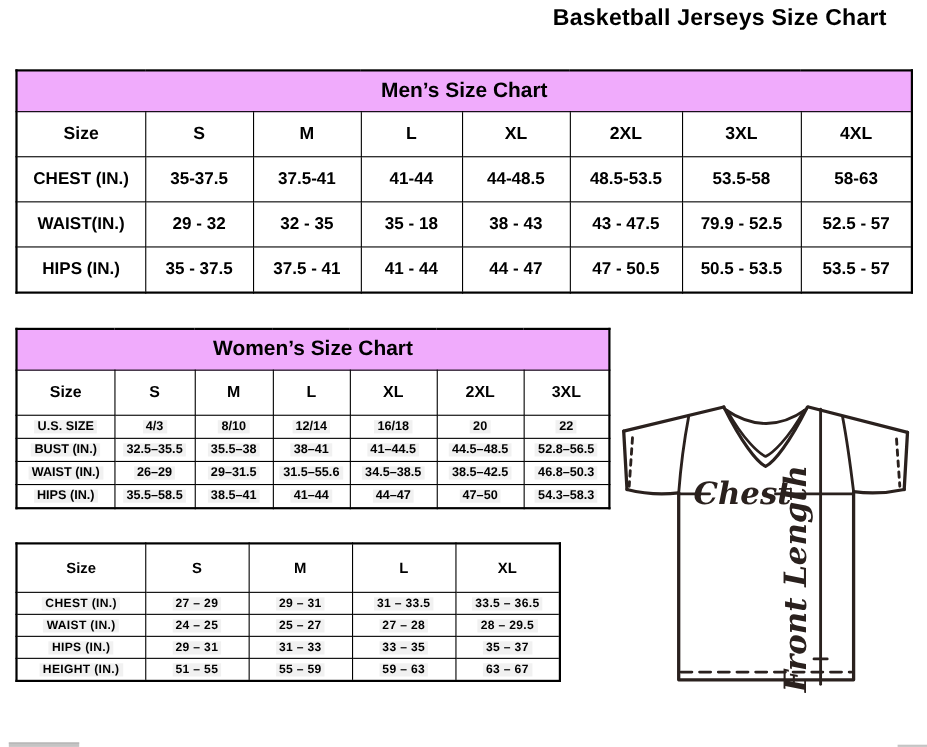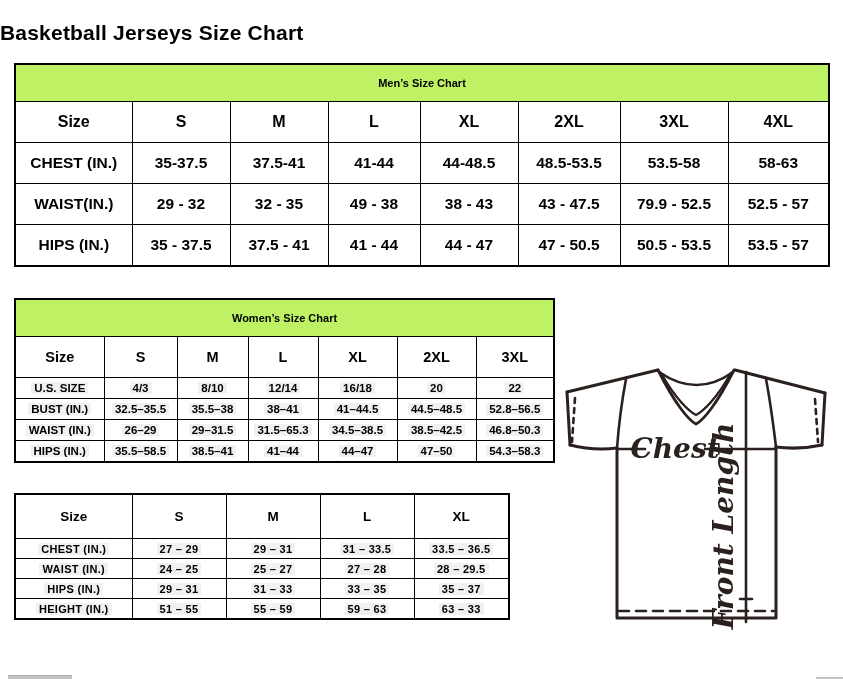--- a/index.html
+++ b/index.html
@@ -1,32 +1,32 @@
 <!DOCTYPE html>
 <html><head>
 <meta charset="utf-8">
 <style>
   html,body{margin:0;padding:0;}
   body{
     width:843px;height:679px;position:relative;background:#ffffff;
     font-family:"Liberation Sans",sans-serif;color:#000;overflow:hidden;
   }
   .page-title{
-    position:absolute;left:0;top:5px;width:806px;text-align:left;
-    font-size:21px;font-weight:bold;letter-spacing:0.2px;margin-top:16px;
+    position:absolute;left:0;top:5px;width:806px;text-align:right;
+    font-size:21px;font-weight:bold;letter-spacing:0.2px;
   }
   table.sizechart{
     position:absolute;border-collapse:collapse;table-layout:fixed;
     border:2.6px solid #000;
   }
   table.sizechart td{
     border:1.6px solid #000;text-align:center;vertical-align:middle;
     font-weight:bold;padding:0;
   }
-  .title-row td{background:#bef264;font-size:11px;}
+  .title-row td{background:#f0abfc;font-size:19px;}
   
   .mens{left:14px;top:63px;width:814px;}
   .mens .title-row td{height:36px;}
   .mens .head-row td{height:40px;font-size:16px;}
   .mens .data-row td{height:40px;font-size:15.5px;}
   
   .womens{left:14px;top:298px;width:539px;border-radius:16px;}
   .womens .title-row td{height:36px;}
   .womens .head-row td{height:40px;font-size:14.5px;}
   .womens .data-row td{height:20px;font-size:11.5px;}
@@ -85,21 +85,21 @@
     <td>41-44</td>
     <td>44-48.5</td>
     <td>48.5-53.5</td>
     <td>53.5-58</td>
     <td>58-63</td>
   </tr>
   <tr class="data-row">
     <td>WAIST(IN.)</td>
     <td>29 - 32</td>
     <td>32 - 35</td>
-    <td>49 - 38</td>
+    <td>35 - 18</td>
     <td>38 - 43</td>
     <td>43 - 47.5</td>
     <td>79.9 - 52.5</td>
     <td>52.5 - 57</td>
   </tr>
   <tr class="data-row">
     <td>HIPS (IN.)</td>
     <td>35 - 37.5</td>
     <td>37.5 - 41</td>
     <td>41 - 44</td>
@@ -149,21 +149,21 @@
     <td><span class="hl">35.5–38</span></td>
     <td><span class="hl">38–41</span></td>
     <td><span class="hl">41–44.5</span></td>
     <td><span class="hl">44.5–48.5</span></td>
     <td><span class="hl">52.8–56.5</span></td>
   </tr>
   <tr class="data-row">
     <td><span class="hl">WAIST (IN.)</span></td>
     <td><span class="hl">26–29</span></td>
     <td><span class="hl">29–31.5</span></td>
-    <td><span class="hl">31.5–65.3</span></td>
+    <td><span class="hl">31.5–55.6</span></td>
     <td><span class="hl">34.5–38.5</span></td>
     <td><span class="hl">38.5–42.5</span></td>
     <td><span class="hl">46.8–50.3</span></td>
   </tr>
   <tr class="data-row">
     <td><span class="hl">HIPS (IN.)</span></td>
     <td><span class="hl">35.5–58.5</span></td>
     <td><span class="hl">38.5–41</span></td>
     <td><span class="hl">41–44</span></td>
     <td><span class="hl">44–47</span></td>
@@ -208,21 +208,21 @@
     <td><span class="hl">29 – 31</span></td>
     <td><span class="hl">31 – 33</span></td>
     <td><span class="hl">33 – 35</span></td>
     <td><span class="hl">35 – 37</span></td>
   </tr>
   <tr class="data-row">
     <td><span class="hl">HEIGHT (IN.)</span></td>
     <td><span class="hl">51 – 55</span></td>
     <td><span class="hl">55 – 59</span></td>
     <td><span class="hl">59 – 63</span></td>
-    <td><span class="hl">63 – 33</span></td>
+    <td><span class="hl">63 – 67</span></td>
   </tr>
 </tbody>
   </table>
 
 <div class="jersey-wrap">
   <svg width="286" height="270" viewBox="0 0 286 270">
     <g fill="none" stroke="#2a211e" stroke-width="3" stroke-linecap="round" stroke-linejoin="round">
 
       <path d="M102,6 L11,28"></path>
       <path d="M179,6 L269,29"></path>

